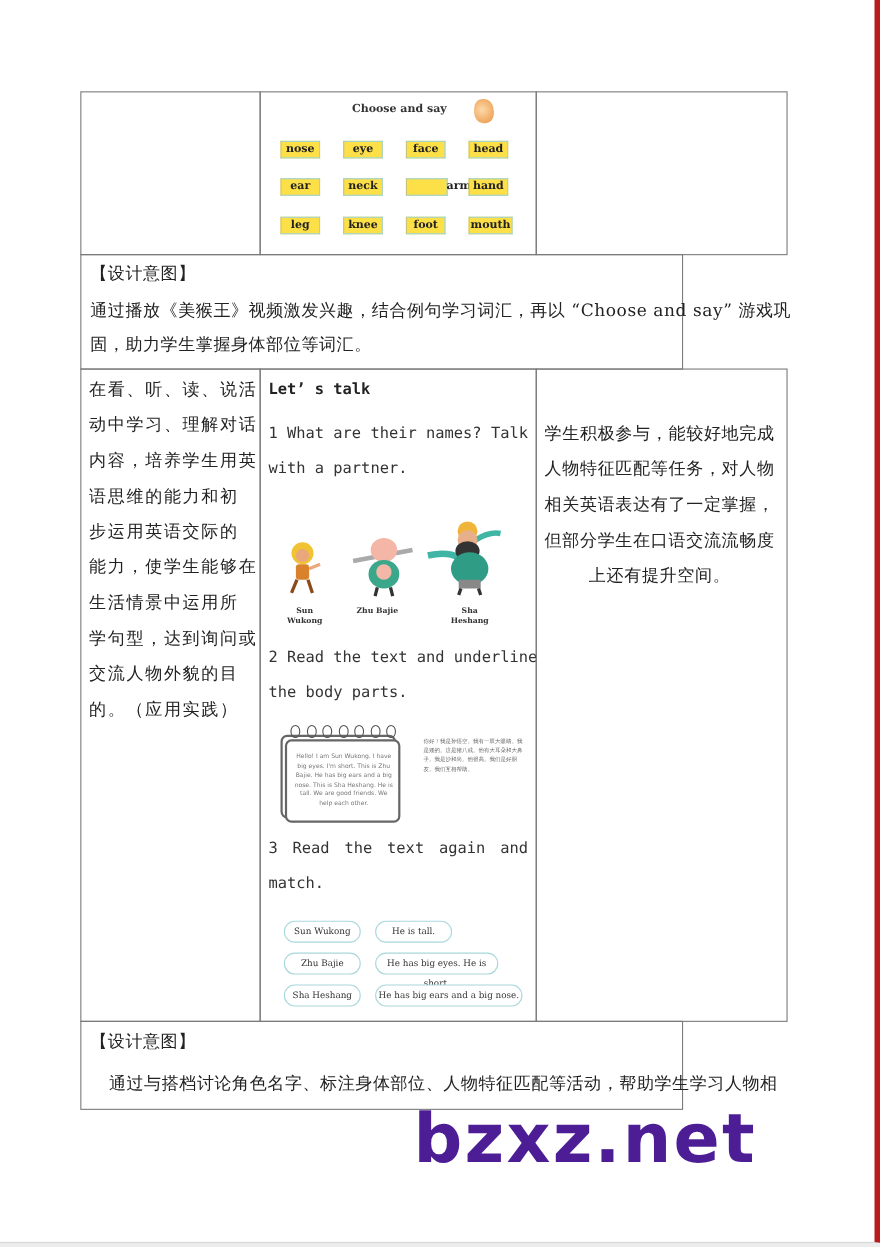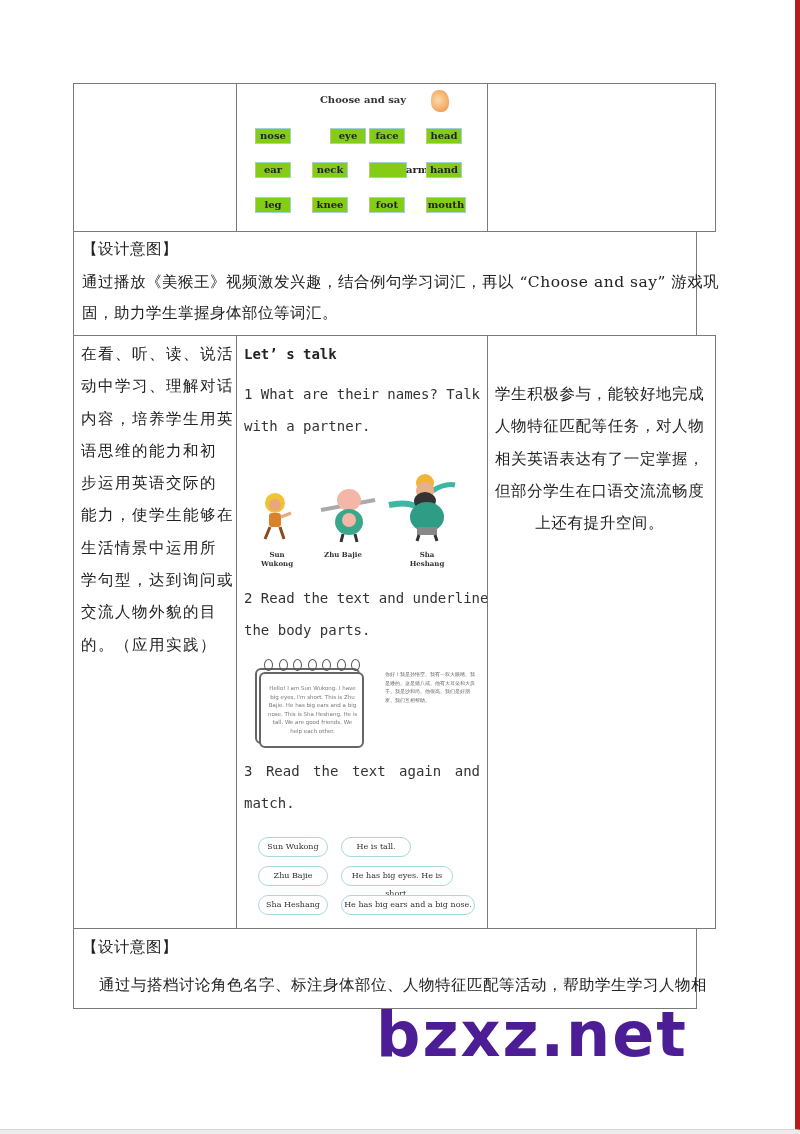--- a/index.html
+++ b/index.html
@@ -15,35 +15,35 @@
   }
   .tbl { position: absolute; left: 73px; top: 83px; width: 643px; }
   .row { position: absolute; left: 0; width: 643px; box-sizing: border-box; }
   .cell {
     position: absolute; top: 0; bottom: 0; box-sizing: border-box;
     border: 1px solid #7a7a7a;
   }
   .c1 { left: 0; width: 164px; }
   .c2 { left: 163px; width: 252px; }
   .c3 { left: 414px; width: 229px; }
-  .full { left: 0; width: 624px; }
+  .full { left: 0; width: 548px; }
 
   .cn { font-size: 15.5px; line-height: 31.5px; letter-spacing: 0.5px; }
   .mono { font-family: "DejaVu Sans Mono", "Liberation Mono", monospace; font-size: 14px; color: #333; }
 
   
   .cas-title { position: absolute; left: 0; width: 252px; top: 10px; text-align: center;
     font-weight: bold; font-size: 10px; color: #333; }
   .thumb { position: absolute; left: 194px; top: 6px; width: 18px; height: 22px;
     background: radial-gradient(circle at 40% 45%, #fcd9a8, #f0a860 70%, #e89850);
     border-radius: 40% 50% 40% 45%; }
   .word { position: absolute; width: 36px; height: 16px; box-sizing: border-box;
     border: 1px solid #9fd4d6; border-left-color: #c9c47a;
     font-size: 10px; font-weight: bold; text-align: center; line-height: 14px; color: #222;
-    background: #84cc16; }
+    background: #fde047; }
 
   
   .char-fig { position: absolute; }
   .char-name { position: absolute; font-size: 7px; font-weight: bold; color: #333; text-align: center; }
 
   
   .notebook { position: absolute; left: 22px; top: 336px; width: 101px; height: 72px;
     border: 2px solid #666; border-radius: 6px; background: #fff; }
   .notebook-back { position: absolute; left: 18px; top: 332px; width: 101px; height: 72px;
     border: 2px solid #666; border-radius: 6px; }
@@ -67,21 +67,21 @@
 <div class="sheet">
 
   <div class="tbl">
 
     <div class="row" style="top:0; height:149px;">
       <div class="cell c1"></div>
       <div class="cell c2">
         <div class="cas-title">Choose and say</div>
         <div class="thumb"></div>
         <div class="word" style="left:18px; top:44px;">nose</div>
-        <div class="word" style="left:75px; top:44px;margin-left:18px;">eye</div>
+        <div class="word" style="left:75px; top:44px;">eye</div>
         <div class="word" style="left:132px; top:44px;">face</div>
         <div class="word" style="left:189px; top:44px;">head</div>
         <div class="word" style="left:18px; top:78px;">ear</div>
         <div class="word" style="left:75px; top:78px;">neck</div>
         <div class="word" style="left:132px; top:78px;padding-left:36px;">arm</div>
         <div class="word" style="left:189px; top:78px;">hand</div>
         <div class="word" style="left:18px; top:113px;">leg</div>
         <div class="word" style="left:75px; top:113px;">knee</div>
         <div class="word" style="left:132px; top:113px;">foot</div>
         <div class="word" style="left:189px; top:113px; width:40px;">mouth</div>

